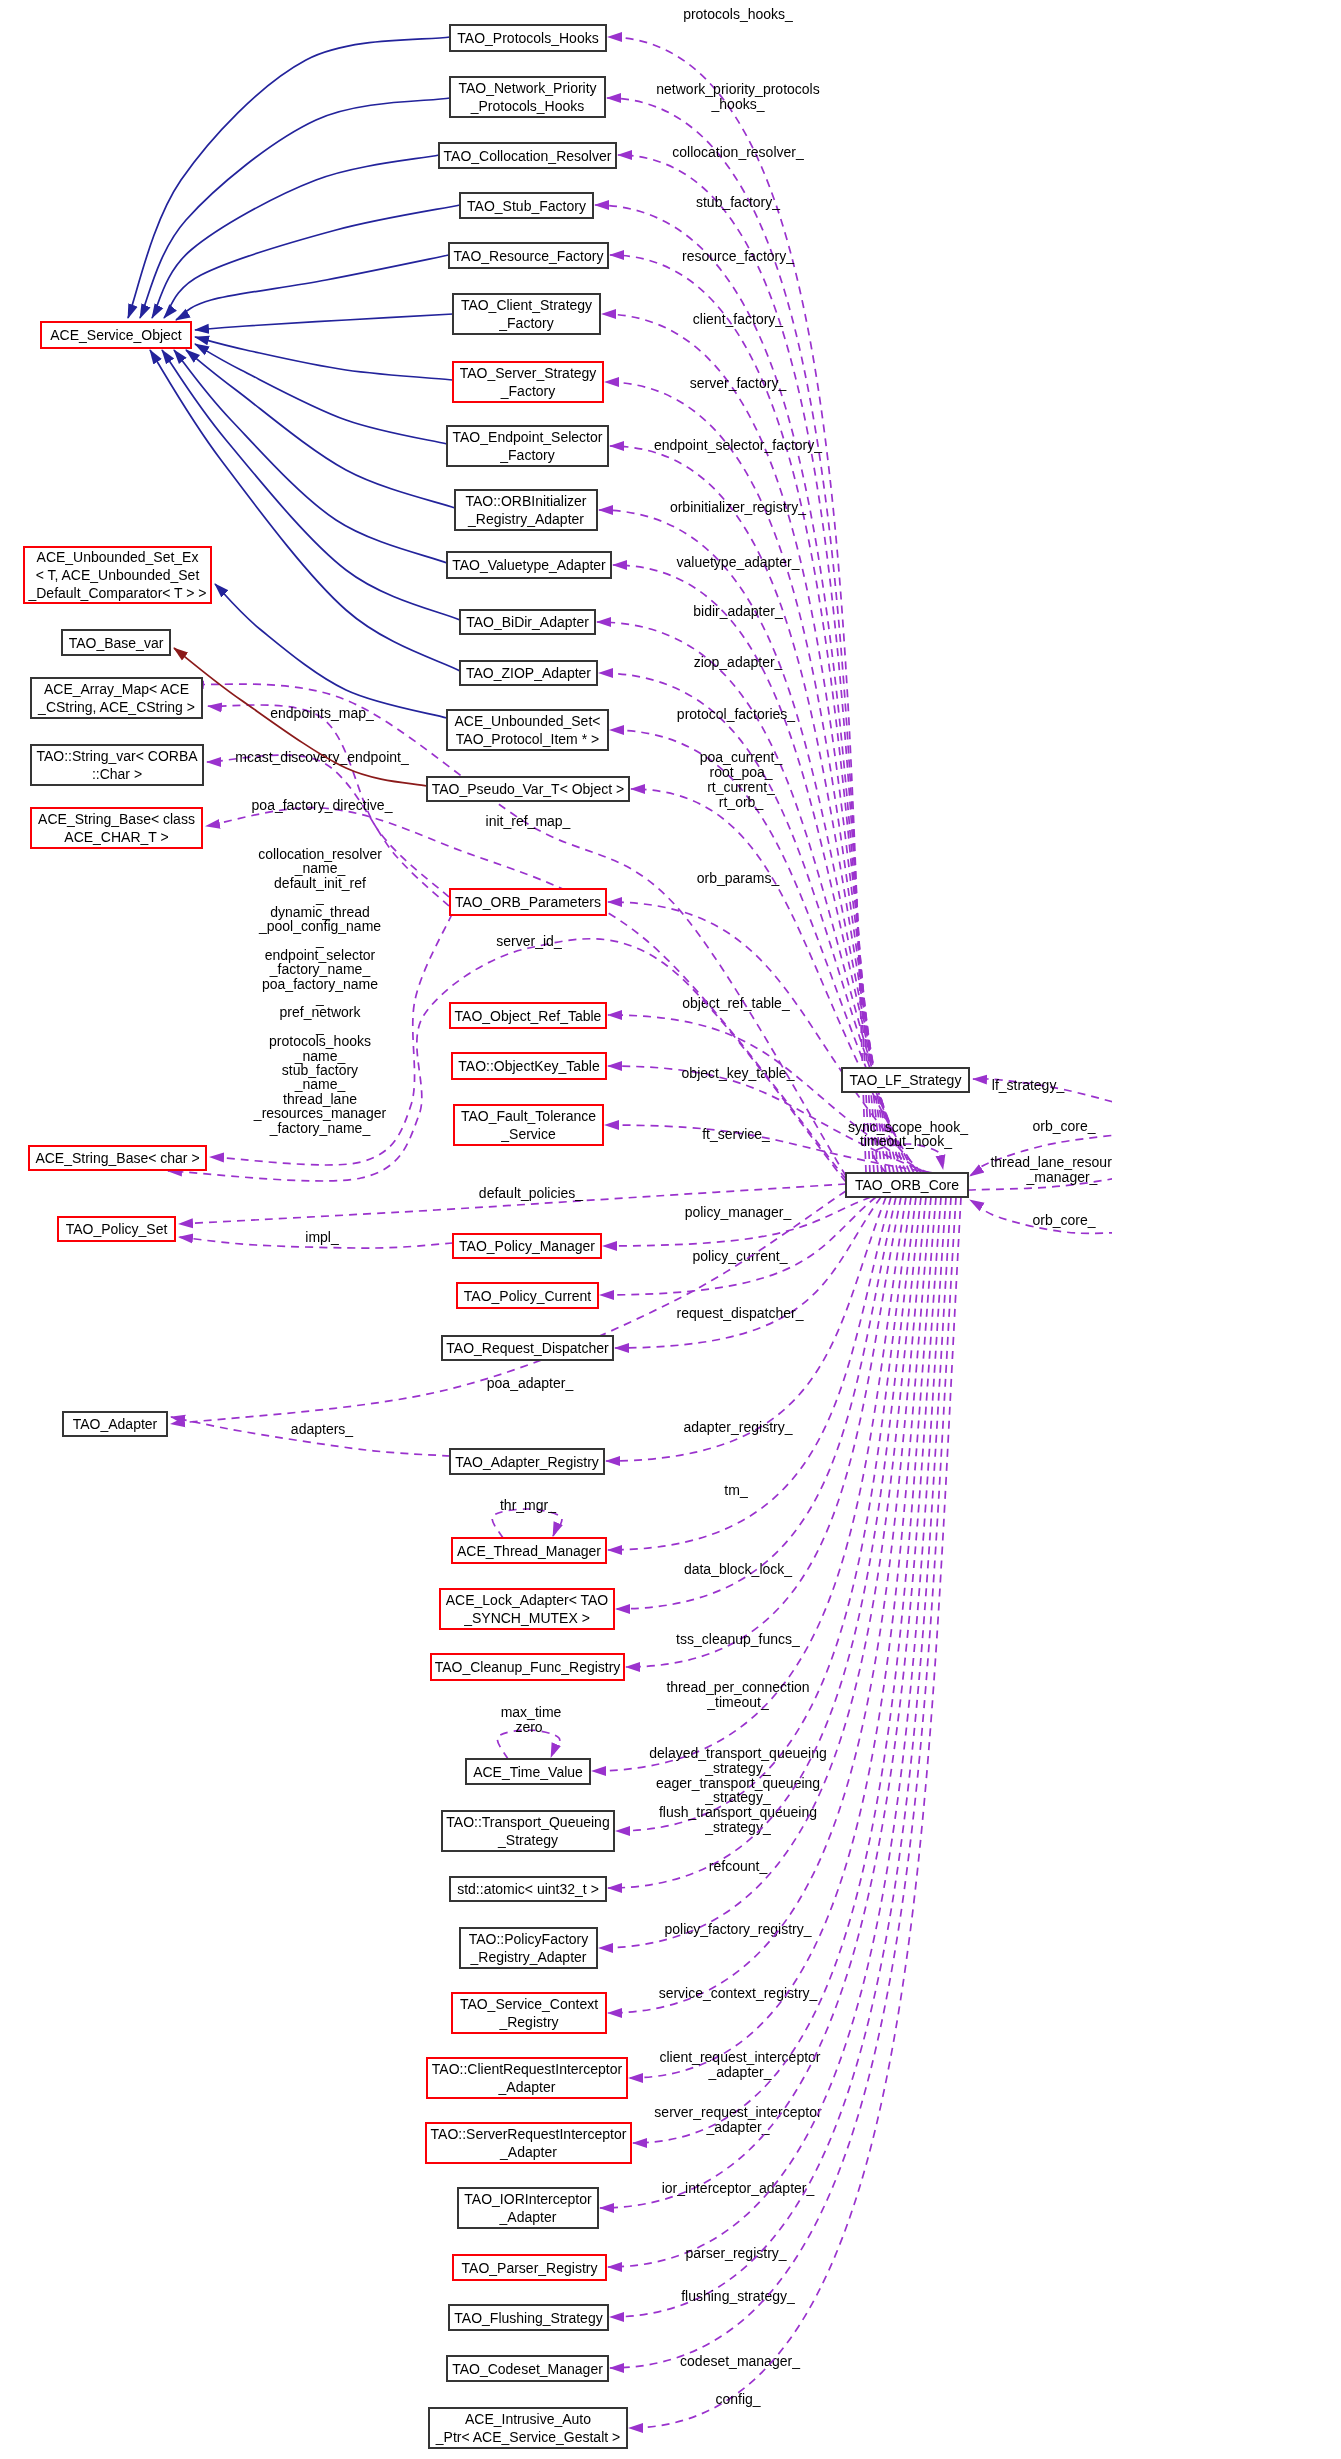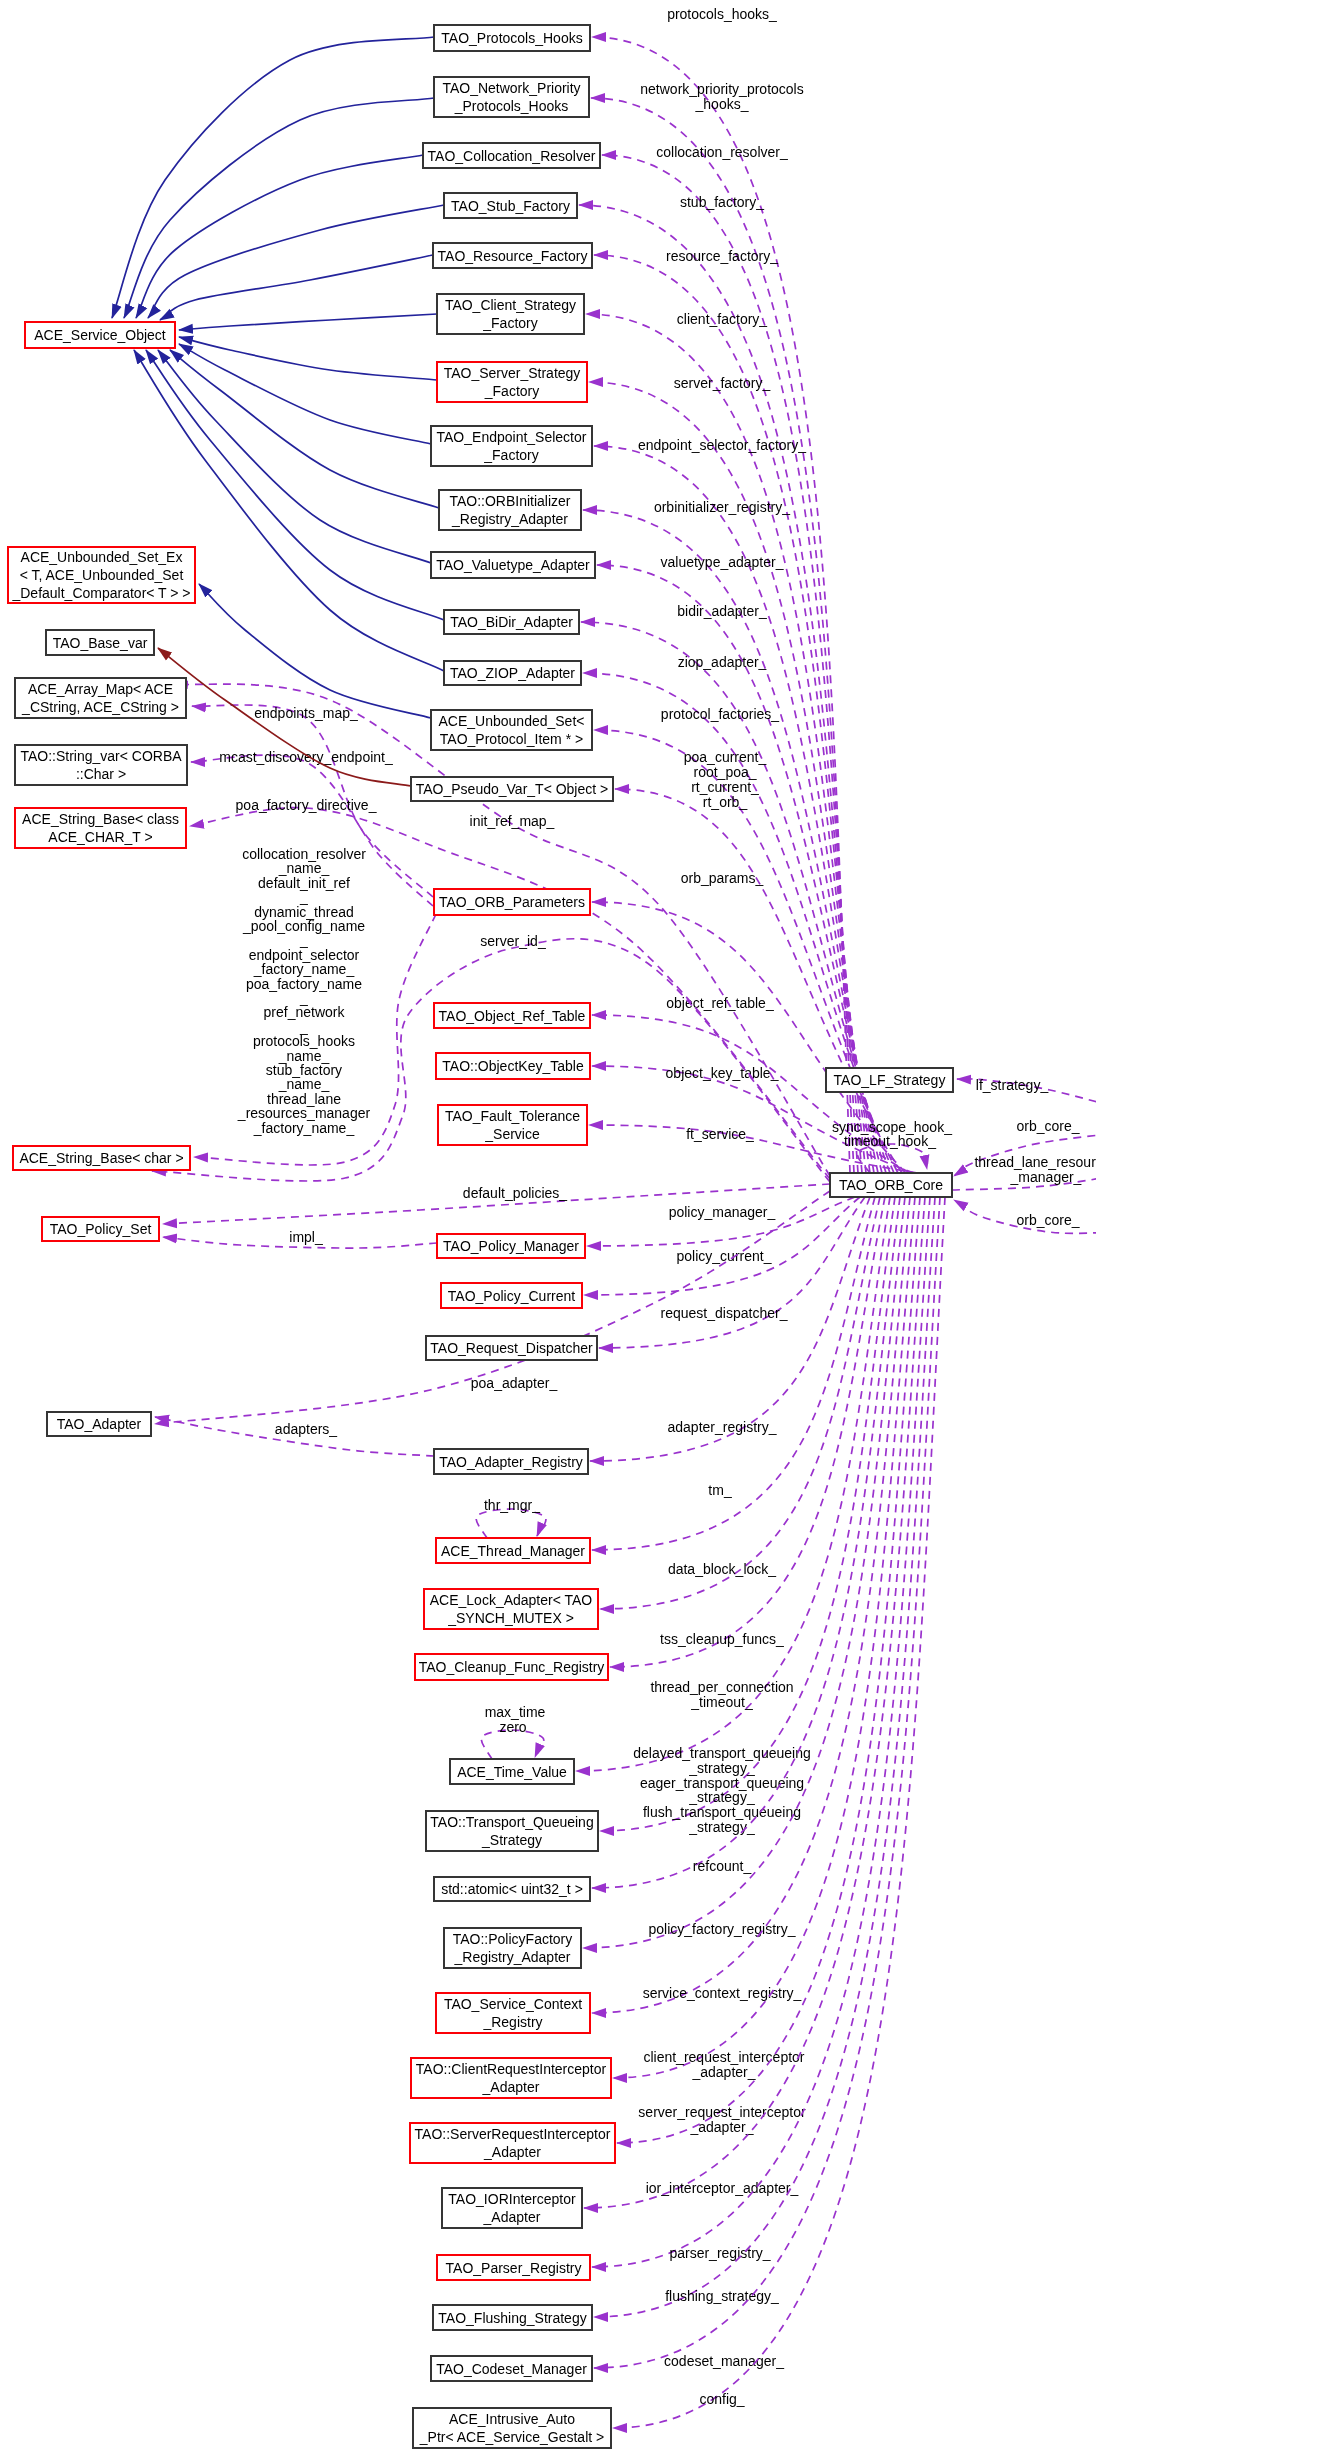--- a/index.html
+++ b/index.html
@@ -1,17 +1,17 @@
 <!DOCTYPE html>
 <html><head>
 <meta charset="utf-8">
 <style>
   html,body{margin:0;padding:0;background:#ffffff;}
   #stage{position:relative;width:1096px;height:2459px;background:#ffffff;overflow:hidden;
-         font-family:"Liberation Sans", sans-serif;}
+         font-family:"Liberation Sans", sans-serif;padding-left:16px;}
   svg text{font-family:"Liberation Sans", sans-serif;}
   .node-label{pointer-events:none;}
 </style>
 </head>
 <body>
 
 <div id="stage">
   <svg id="graph" xmlns="http://www.w3.org/2000/svg" width="1341" height="2459" viewBox="0 0 1341 2459">
       <defs>
         <marker id="arrow-assoc" viewBox="0 0 16 12" refX="14" refY="6" markerWidth="16" markerHeight="12" orient="auto" markerUnits="userSpaceOnUse">

